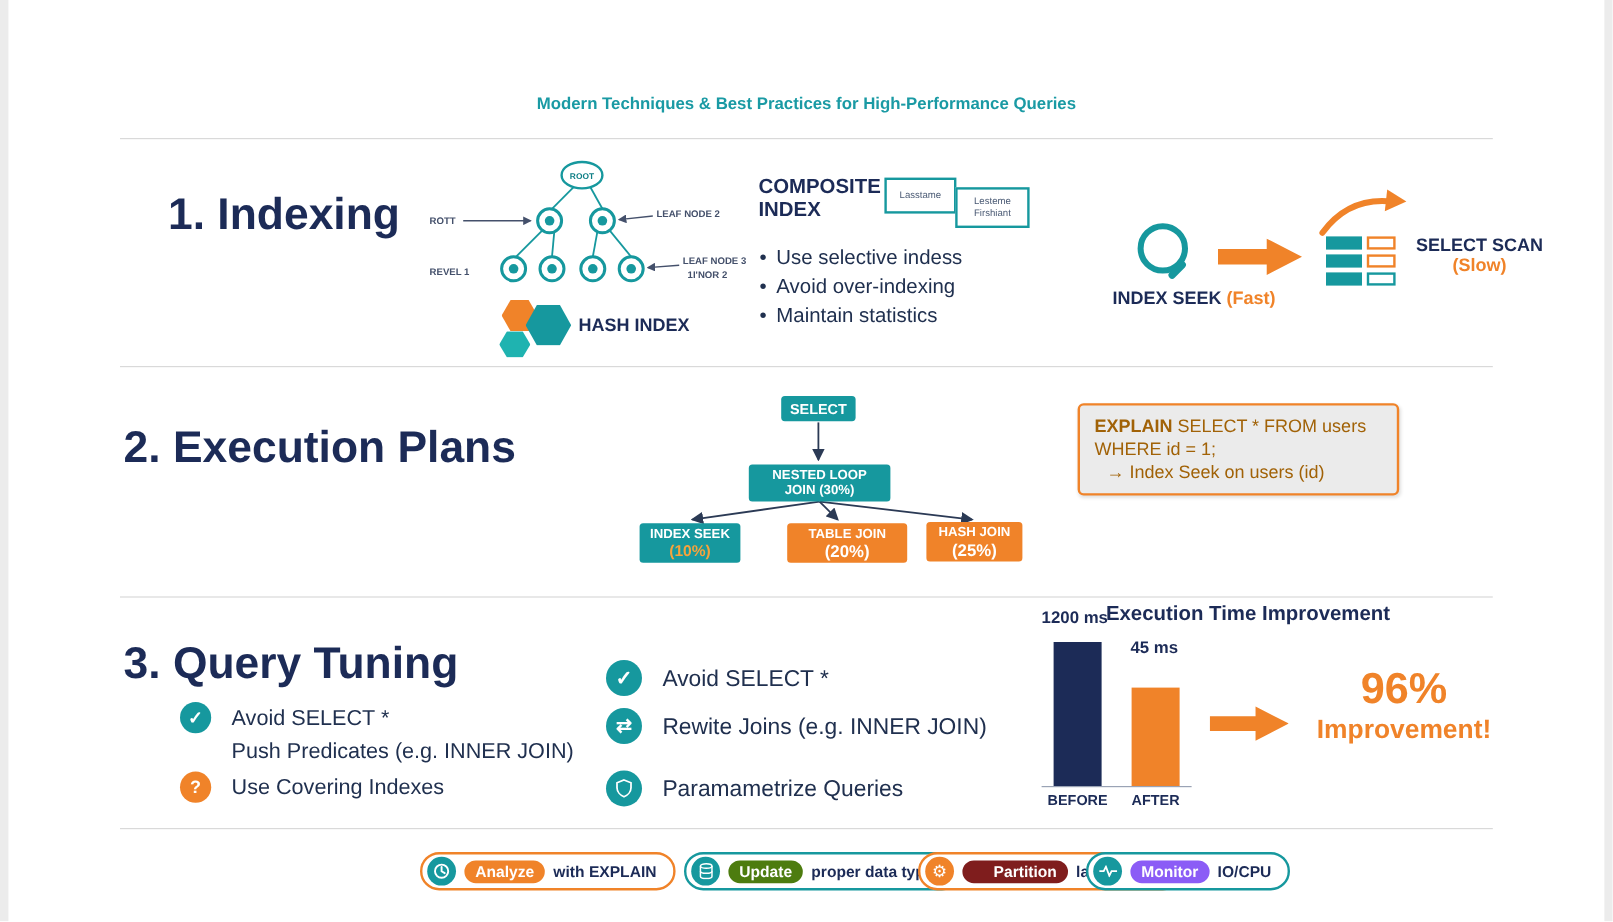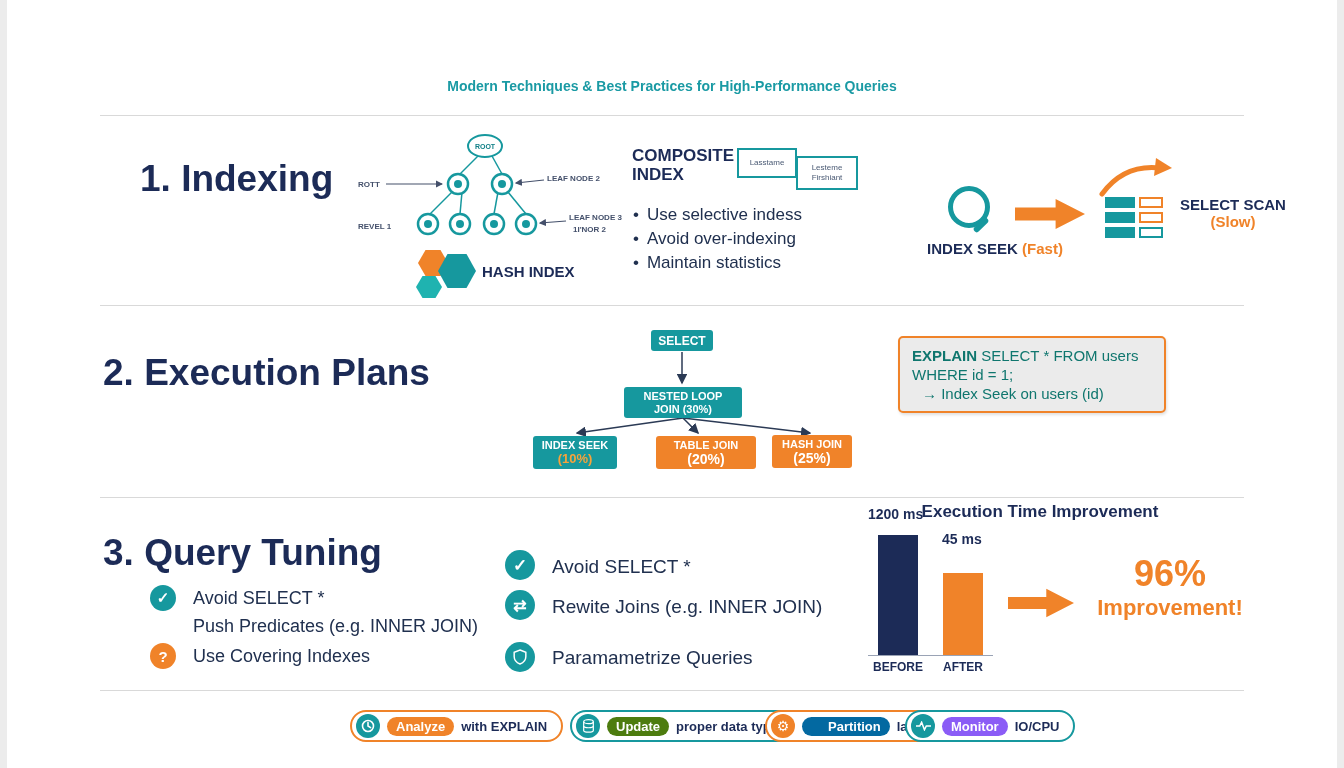--- a/index.html
+++ b/index.html
@@ -22,21 +22,21 @@
   .mag-handle{position:absolute;width:6px;height:18px;background:#16989e;border-radius:3px;transform:rotate(45deg);}
   .blockarrow{position:absolute;background:#f08329;
               clip-path:polygon(0 32%,58% 32%,58% 8%,100% 50%,58% 92%,58% 68%,0 68%);}
   .seeklab{position:absolute;font-size:15px;font-weight:bold;text-align:center;color:#1c2b57;}
   .fast{color:#f08329;}
   .tbl-cell{position:absolute;}
   .hex{position:absolute;clip-path:polygon(25% 0,75% 0,100% 50%,75% 100%,25% 100%,0 50%);}
   .flowbox{position:absolute;border-radius:3px;color:#fff;font-weight:bold;text-align:center;
            display:flex;flex-direction:column;align-items:center;justify-content:center;}
   .codebox{position:absolute;background:#ebebeb;border:2px solid #f08329;border-radius:5px;
-           padding:8px 12px;font-size:15px;line-height:19px;color:#0f766e;box-shadow:1px 2px 3px rgba(0,0,0,.12);}
+           padding:8px 12px;font-size:15px;line-height:19px;color:#a16207;box-shadow:1px 2px 3px rgba(0,0,0,.12);}
   .qt-icon{position:absolute;border-radius:50%;color:#fff;display:flex;align-items:center;
            justify-content:center;font-weight:bold;}
   .qt-text{position:absolute;font-size:18px;color:#20304f;}
   .qt-text-lg{position:absolute;font-size:19px;color:#20304f;}
   .bar{position:absolute;}
   .bar-label{position:absolute;font-size:12px;font-weight:bold;color:#1c2b57;text-align:center;}
   .bar-val{position:absolute;font-size:14px;font-weight:bold;color:#1c2b57;}
   .chart-title{position:absolute;font-size:17px;font-weight:bold;color:#1c2b57;text-align:center;}
   .improve1{position:absolute;font-size:36px;font-weight:bold;color:#f08329;text-align:center;}
   .improve2{position:absolute;font-size:22px;font-weight:bold;color:#f08329;text-align:center;}
@@ -233,21 +233,21 @@
           <path d="M1.5 3 V13 C1.5 14.2 4 15 7 15 C10 15 12.5 14.2 12.5 13 V3" fill="none" stroke="#fff" stroke-width="1.4"></path>
           <path d="M1.5 8 C1.5 9.2 4 10 7 10 C10 10 12.5 9.2 12.5 8" fill="none" stroke="#fff" stroke-width="1.4"></path>
         </svg>
     </span>
     <span class="chip" style="background:#4d7c0f;">Update</span>
     <span class="ptext">proper data types</span>
   </div>
 
   <div class="pill" style="left:765px;border-color:#f08329;">
     <span class="picon" style="background:#f08329;">⚙</span>
-    <span class="chip" style="background:#0369a1;padding-left:26px;">Partition</span>
+    <span class="chip" style="background:#7f1d1d;padding-left:26px;">Partition</span>
     <span class="ptext">large tables</span>
   </div>
 
   <div class="pill" style="left:905px;border-color:#16989e;">
     <span class="picon" style="background:#16989e;">
       <svg width="15" height="10" viewBox="0 0 16 10">
           <polyline points="0,5 4,5 6,1 9,9 11,5 16,5" fill="none" stroke="#fff" stroke-width="1.6"></polyline>
         </svg>
     </span>
     <span class="chip" style="background:#8b5cf6;">Monitor</span>

